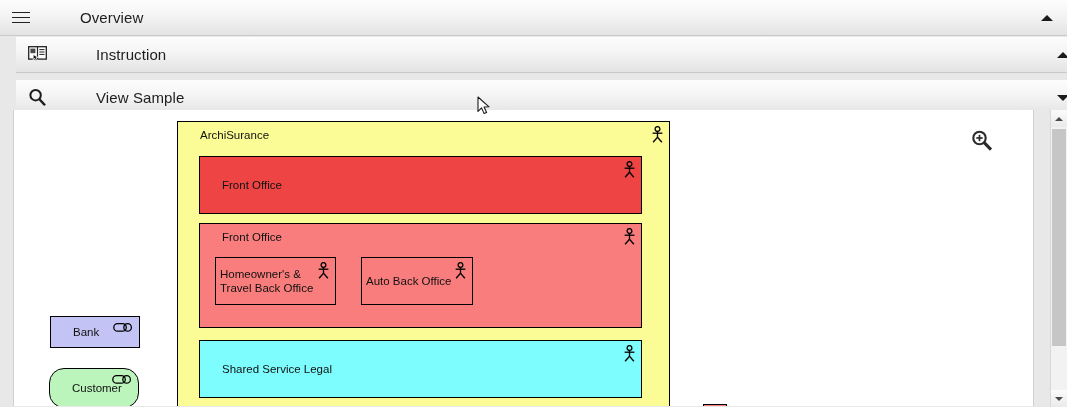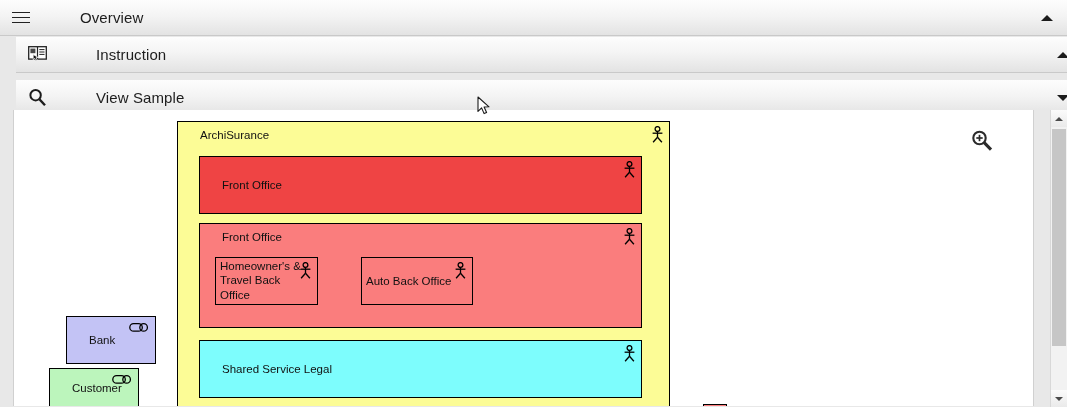--- a/index.html
+++ b/index.html
@@ -172,21 +172,21 @@
       <div class="node" style="left:185px; top:113px; width:443px; height:105px; background:#FA7D7D;">
         <div class="cap">Front Office</div>
         <svg class="actor" viewBox="0 0 13 17">
           <circle cx="6.5" cy="3" r="2.4" fill="none" stroke="#000" stroke-width="1.3"></circle>
           <line x1="6.5" y1="5.6" x2="6.5" y2="11.4" stroke="#000" stroke-width="1.3"></line>
           <line x1="1.6" y1="7.2" x2="11.4" y2="7.2" stroke="#000" stroke-width="1.3"></line>
           <line x1="6.5" y1="11.2" x2="2.1" y2="16.2" stroke="#000" stroke-width="1.3"></line>
           <line x1="6.5" y1="11.2" x2="10.9" y2="16.2" stroke="#000" stroke-width="1.3"></line>
         </svg>
 
-        <div class="node center" style="left:15px; top:33px; width:103px; height:48px; background:#FA7D7D;">
+        <div class="node center" style="left:15px; top:33px; width:121px; height:48px; background:#FA7D7D;">
           <div class="cap" style="white-space:pre-line; padding:0 14px 0 4px;">Homeowner's &amp;
 Travel Back Office</div>
           <svg class="actor" viewBox="0 0 13 17">
             <circle cx="6.5" cy="3" r="2.4" fill="none" stroke="#000" stroke-width="1.3"></circle>
             <line x1="6.5" y1="5.6" x2="6.5" y2="11.4" stroke="#000" stroke-width="1.3"></line>
             <line x1="1.6" y1="7.2" x2="11.4" y2="7.2" stroke="#000" stroke-width="1.3"></line>
             <line x1="6.5" y1="11.2" x2="2.1" y2="16.2" stroke="#000" stroke-width="1.3"></line>
             <line x1="6.5" y1="11.2" x2="10.9" y2="16.2" stroke="#000" stroke-width="1.3"></line>
           </svg>
         </div>
@@ -208,29 +208,29 @@
         <div class="cap">Shared Service Legal</div>
         <svg class="actor" viewBox="0 0 13 17">
           <circle cx="6.5" cy="3" r="2.4" fill="none" stroke="#000" stroke-width="1.3"></circle>
           <line x1="6.5" y1="5.6" x2="6.5" y2="11.4" stroke="#000" stroke-width="1.3"></line>
           <line x1="1.6" y1="7.2" x2="11.4" y2="7.2" stroke="#000" stroke-width="1.3"></line>
           <line x1="6.5" y1="11.2" x2="2.1" y2="16.2" stroke="#000" stroke-width="1.3"></line>
           <line x1="6.5" y1="11.2" x2="10.9" y2="16.2" stroke="#000" stroke-width="1.3"></line>
         </svg>
       </div>
 
-      <div class="node center" style="left:52px; top:206px; width:90px; height:48px; background:#C3C3F5;">
+      <div class="node center" style="left:36px; top:206px; width:90px; height:32px; background:#C3C3F5;">
         <div class="cap">Bank</div>
         <svg class="roleico" viewBox="0 0 20 11">
           <rect x="0.8" y="1.6" width="12.5" height="7.6" rx="3.8" fill="none" stroke="#000" stroke-width="1.3"></rect>
           <circle cx="14.6" cy="5.4" r="3.8" fill="none" stroke="#000" stroke-width="1.3"></circle>
         </svg>
       </div>
 
-      <div class="node center" style="left:35px; top:258px; width:90px; height:40px; background:#BCF5BC;">
+      <div class="node center" style="left:35px; top:258px; width:90px; height:40px; background:#BCF5BC;border-radius:15px;">
         <div class="cap">Customer</div>
         <svg class="roleico" viewBox="0 0 20 11">
           <rect x="0.8" y="1.6" width="12.5" height="7.6" rx="3.8" fill="none" stroke="#000" stroke-width="1.3"></rect>
           <circle cx="14.6" cy="5.4" r="3.8" fill="none" stroke="#000" stroke-width="1.3"></circle>
         </svg>
       </div>
 
       <div id="legend">
         <div class="leg-row">
           <span class="leg-sw" style="background:#FA7D7D;"></span>

